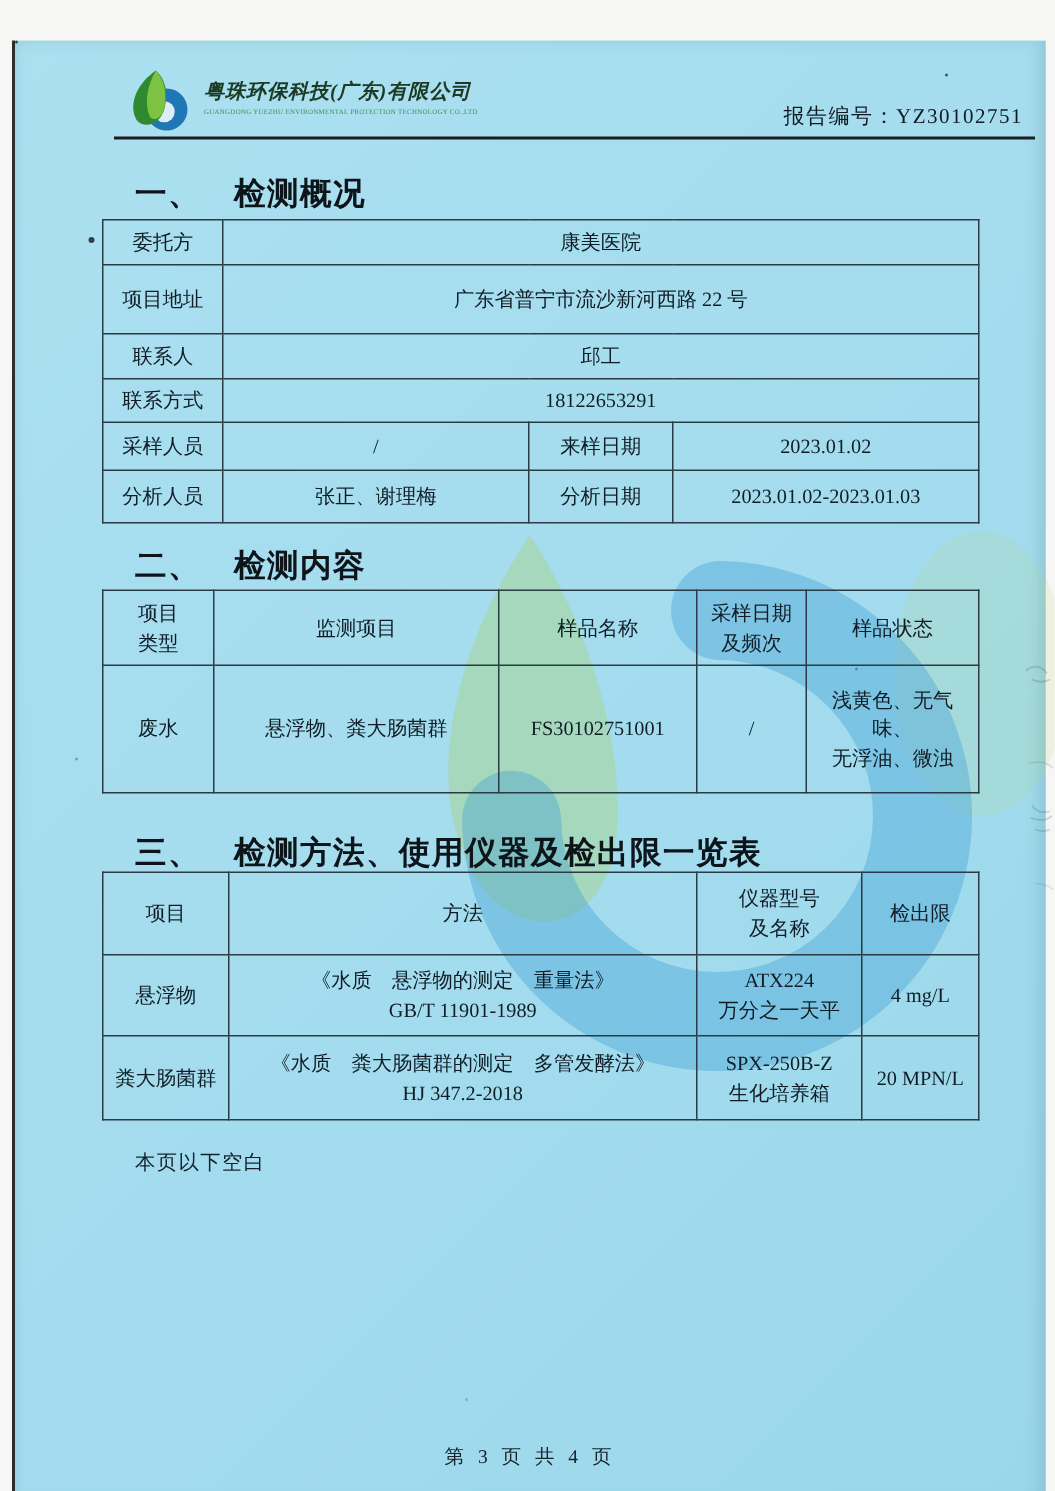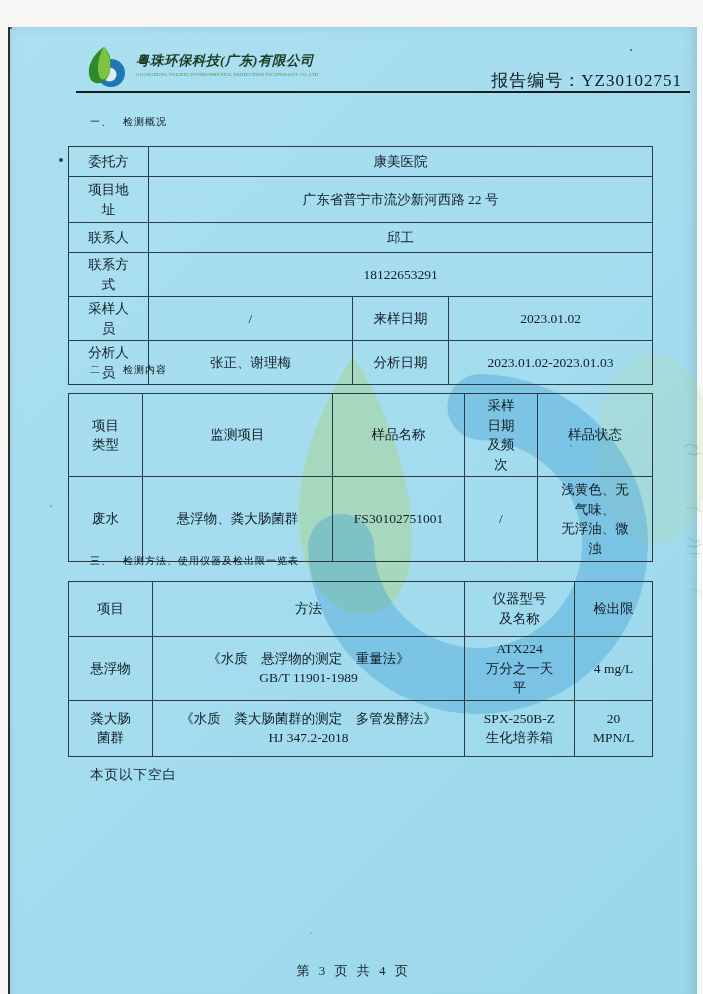--- a/index.html
+++ b/index.html
@@ -14,33 +14,33 @@
     position:absolute; left:8px; top:27px; width:689px; height:977px;
     background:linear-gradient(135deg,#abe0f0 0%,#a3dcee 55%,#9ad7ea 100%);
     border-left:2px solid #2d2d2d;
     box-shadow: inset -5px 0 10px rgba(110,150,165,.22), inset 0 -4px 8px rgba(110,150,165,.18);
   }
   
   .logo { position:absolute; left:74px; top:18px; width:48px; height:46px; }
   .company { position:absolute; left:126px; top:25px; }
   .company-cn { font-size:13.5px; font-weight:bold; color:#1d3a24; letter-spacing:.5px; font-style:italic; }
   .company-en { font-size:4.6px; color:#41904f; letter-spacing:.2px; white-space:nowrap; margin-top:1.5px; }
-  .report-no { position:absolute; left:0; top:42px; width:672px; text-align:right; font-size:17px; color:#101a22; letter-spacing:1px; }
+  .report-no { position:absolute; left:0; top:42px; width:672px; text-align:right; font-size:14px; color:#101a22; letter-spacing:1px; }
   .header-rule { position:absolute; left:66px; top:64px; width:614px; height:2px; background:#1d1d1d; }
   
-  .sec-title { position:absolute; left:80px; font-size:10px; font-weight:normal; color:#0d151b; letter-spacing:1px; }
+  .sec-title { position:absolute; left:80px; font-size:21px; font-weight:bold; color:#0d151b; letter-spacing:1px; }
   #sec1{ top:88px; } #sec2{ top:336px; } #sec3{ top:527px; }
   
   table.doc { position:absolute; left:58px; width:584px; border-collapse:collapse; table-layout:fixed; }
   #t1{ top:119px; } #t2{ top:366px; } #t3{ top:554px; }
   table.doc td, table.doc th {
     border:1.4px solid #2b3b43;
     font-size:13.5px; font-weight:normal; color:#101d26;
     text-align:center; vertical-align:middle;
-    white-space:pre-line; line-height:1.45; padding:2px 18px;
+    white-space:pre-line; line-height:1.45; padding:2px 5px;
   }
   
   .watermark { position:absolute; left:236px; top:312px; width:470px; height:440px; pointer-events:none; }
   
   .blank-note { position:absolute; left:80px; top:739px; font-size:13.5px; color:#14212a; letter-spacing:1px; }
   .footer { position:absolute; left:0; top:935px; width:100%; text-align:center; font-size:13px; color:#15222b; letter-spacing:3px; }
   
   .specks { position:absolute; left:0; top:0; width:2px; height:2px; background:#3a4a50; border-radius:50%;
     box-shadow: 50px 132px 0 1px #32424a, 620px 22px 0 0 #45555c, 560px 418px 0 0 rgba(60,80,88,.5),
                 40px 478px 0 0 rgba(60,80,88,.45), 300px 905px 0 0 rgba(60,80,88,.3); }

